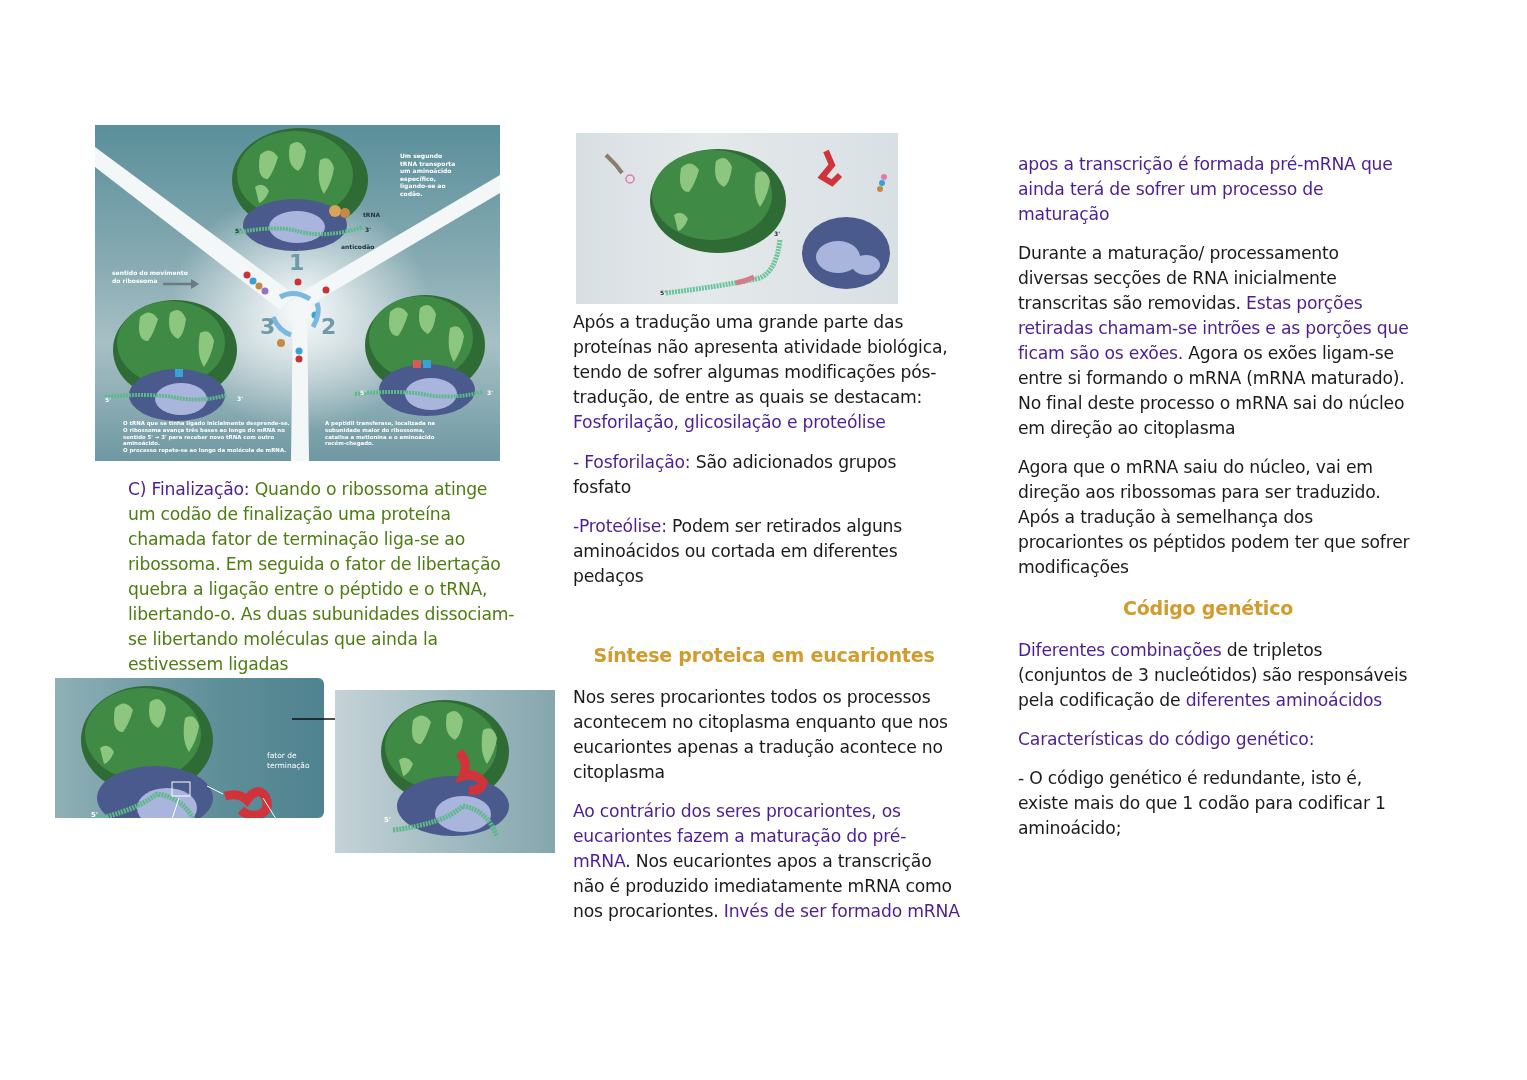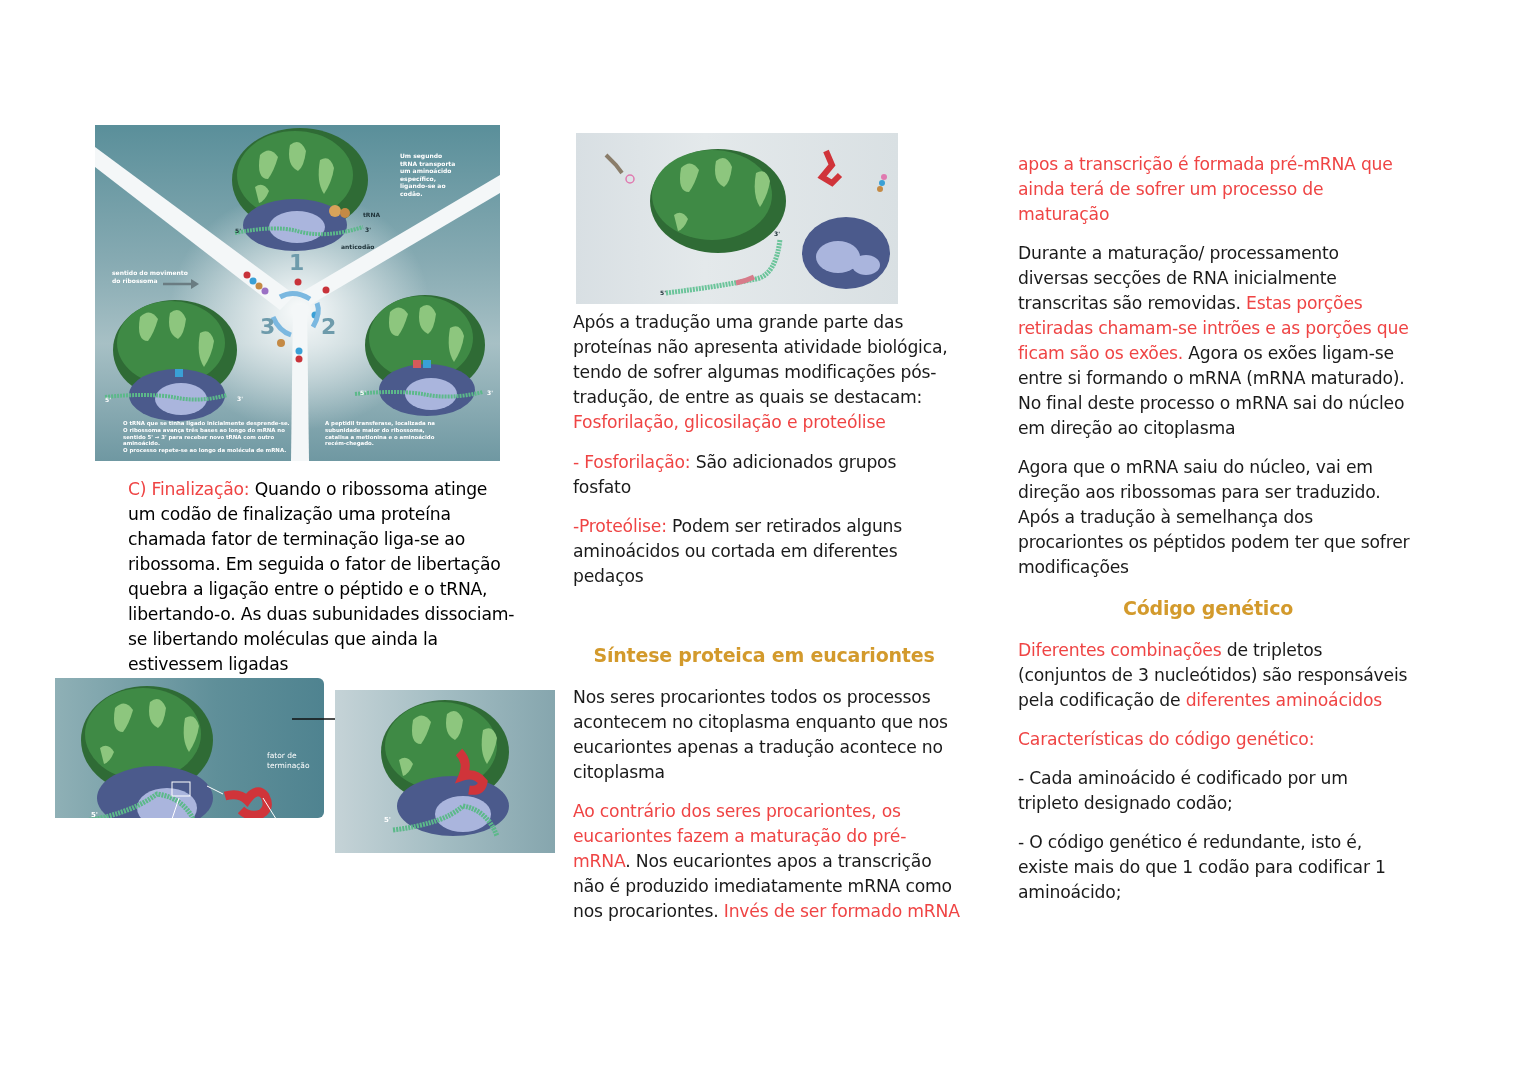--- a/index.html
+++ b/index.html
@@ -8,22 +8,22 @@
       background: #ffffff;
     }
     body {
       width: 1527px;
       height: 1080px;
       position: relative;
       overflow: hidden;
       font-family: "DejaVu Sans", "Liberation Sans", sans-serif;
       color: #1a1a1a;
     }
-    .acc { color: #ef4444; }
-    .blk { color: #000000; }
+    .acc { color: #4c1d95; }
+    .blk { color: #4d7c0f; }
     .text-block {
       position: absolute;
       font-size: 17.2px;
       line-height: 25px;
       letter-spacing: -0.2px;
     }
     .text-block p {
       margin: 0 0 14px 0;
     }
     .heading {
@@ -300,15 +300,14 @@
   <p>Agora que o mRNA saiu do núcleo, vai em direção aos ribossomas para ser traduzido. Após a tradução à semelhança dos procariontes os péptidos podem ter que sofrer modificações</p>
 </div>
 
 <div class="heading" style="left:1018px;top:597px;width:380px;">Código genético</div>
 
 <div class="text-block" style="left:1018px;top:638px;width:395px;">
   <p>
     <span class="acc">Diferentes combinações</span><span> de tripletos (conjuntos de 3 nucleótidos) são responsáveis pela codificação de </span><span class="acc">diferentes aminoácidos</span>
   </p>
   <p class="acc">Características do código genético:</p>
-  <p>- Cada aminoácido é codificado por um tripleto designado codão;</p>
   <p>- O código genético é redundante, isto é, existe mais do que 1 codão para codificar 1 aminoácido;</p>
 </div>
 
 </body></html>

